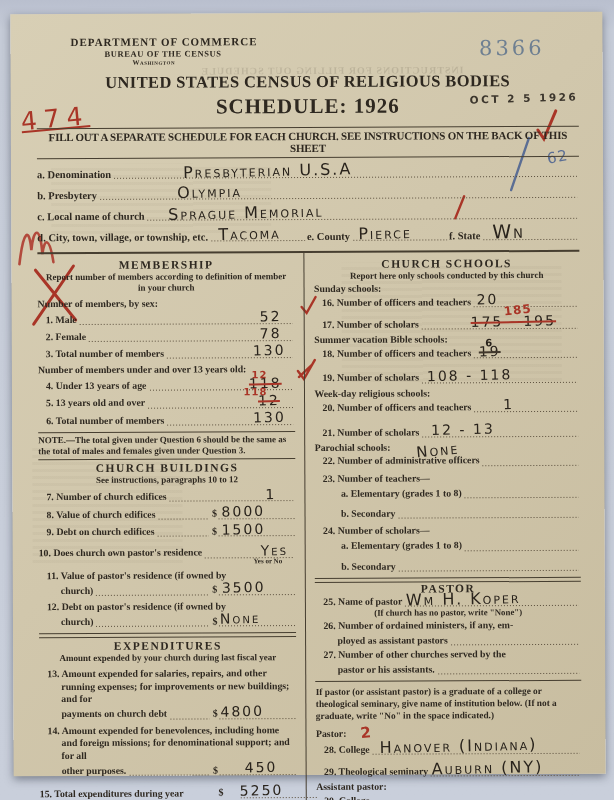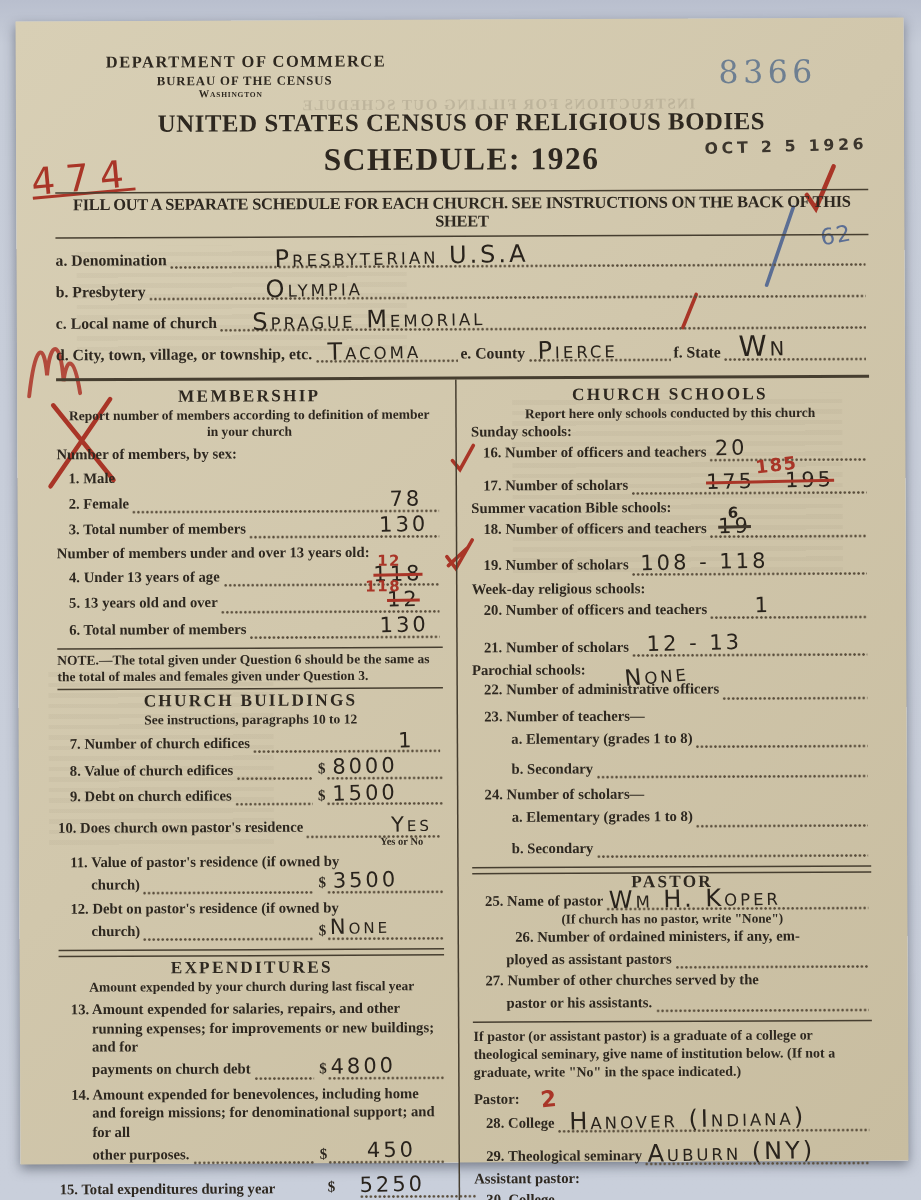--- a/index.html
+++ b/index.html
@@ -168,20 +168,23 @@
 
     <div class="cols">
 
       <div class="colL">
         <div class="sec-title">MEMBERSHIP</div>
         <div class="sec-sub" style="padding:0 8px;">Report number of members according to definition of member in your church</div>
         <div class="grp">Number of members, by sex:</div>
 
         <div class="q">
           <span class="lbl num">1. Male</span>
+          <span class="dots">
+            <span class="val hw" style="right:12px;">52</span>
+          </span>
         </div>
         <div class="q">
           <span class="lbl num">2. Female</span>
           <span class="dots">
             <span class="val hw" style="right:12px;">78</span>
           </span>
         </div>
         <div class="q">
           <span class="lbl num">3. Total number of members</span>
           <span class="dots">
@@ -370,21 +373,21 @@
 
         <div class="rule2"></div>
         <div class="sec-title" style="margin-top:0;">PASTOR</div>
         <div class="q" style="margin-top:0;">
           <span class="lbl num">25. Name of pastor</span>
           <span class="dots">
             <span class="val hw hw-big" style="left:2px;bottom:-2px;">Wm H. Koper</span>
           </span>
         </div>
         <div class="center-hint">(If church has no pastor, write "None")</div>
-        <div class="qtext" style="margin-top:2px;margin-left:20px;">26. Number of ordained ministers, if any, em-</div>
+        <div class="qtext" style="margin-top:2px;">26. Number of ordained ministers, if any, em-</div>
         <div class="q" style="margin-top:1px;">
           <span class="lbl cont">ployed as assistant pastors</span>
           <span class="dots"></span>
         </div>
         <div class="qtext" style="margin-top:2px;">27. Number of other churches served by the</div>
         <div class="q" style="margin-top:1px;">
           <span class="lbl cont">pastor or his assistants.</span>
           <span class="dots"></span>
         </div>
         <div class="rule1"></div>

